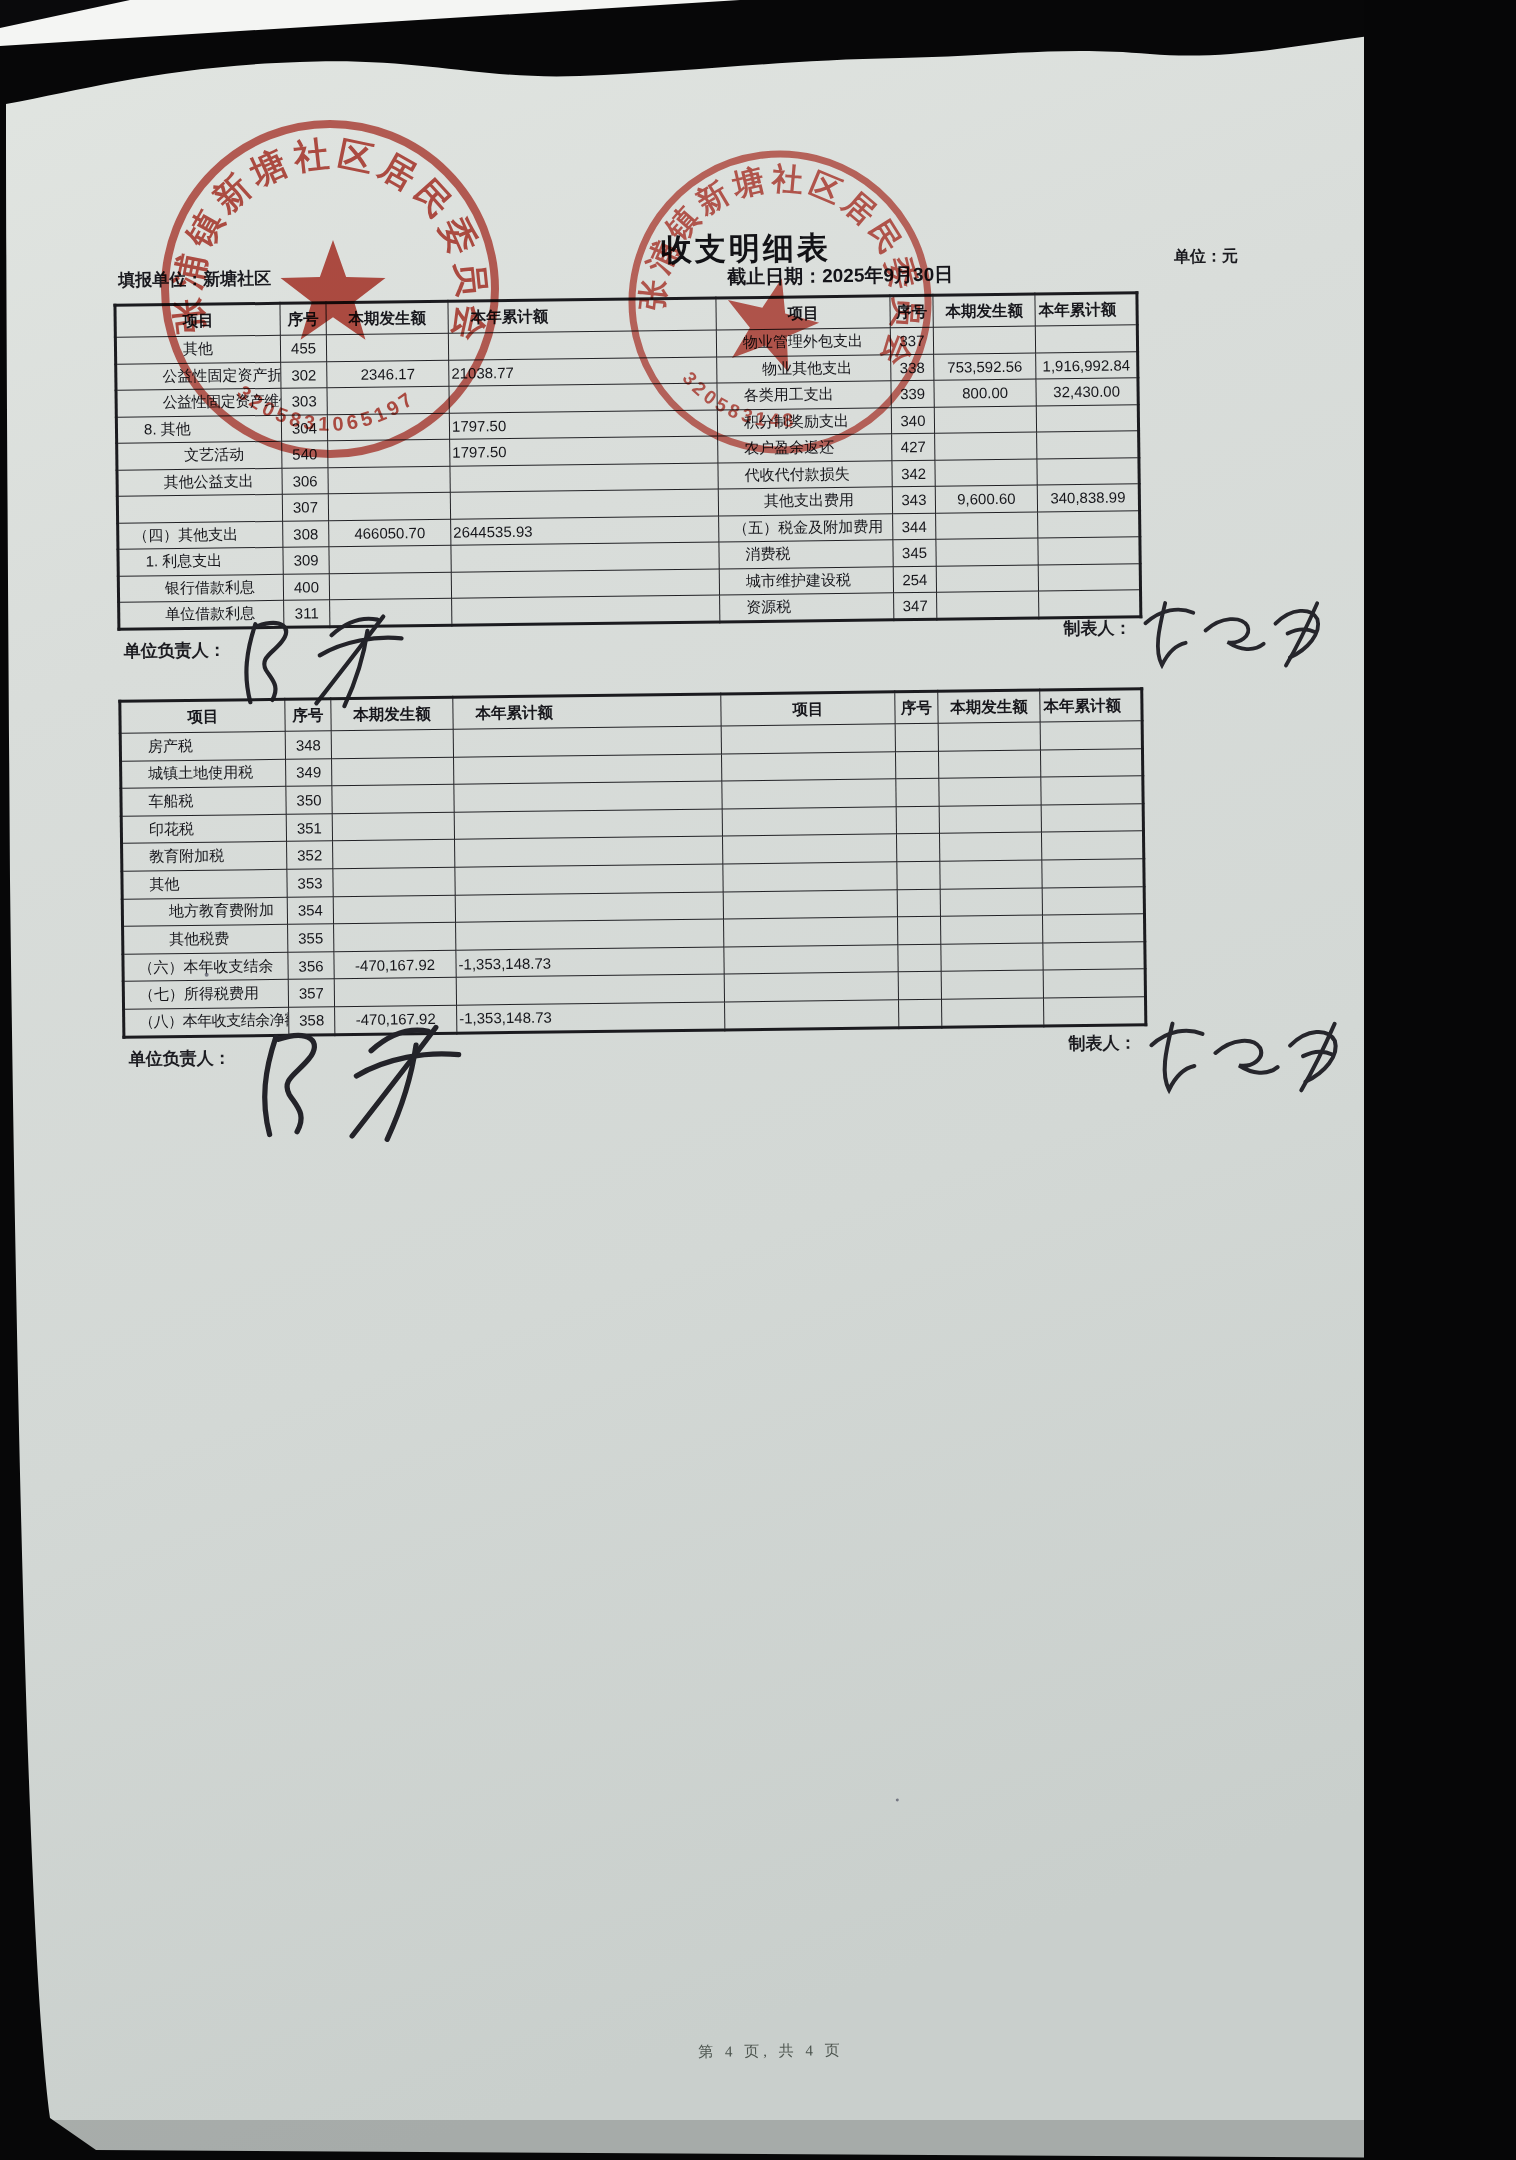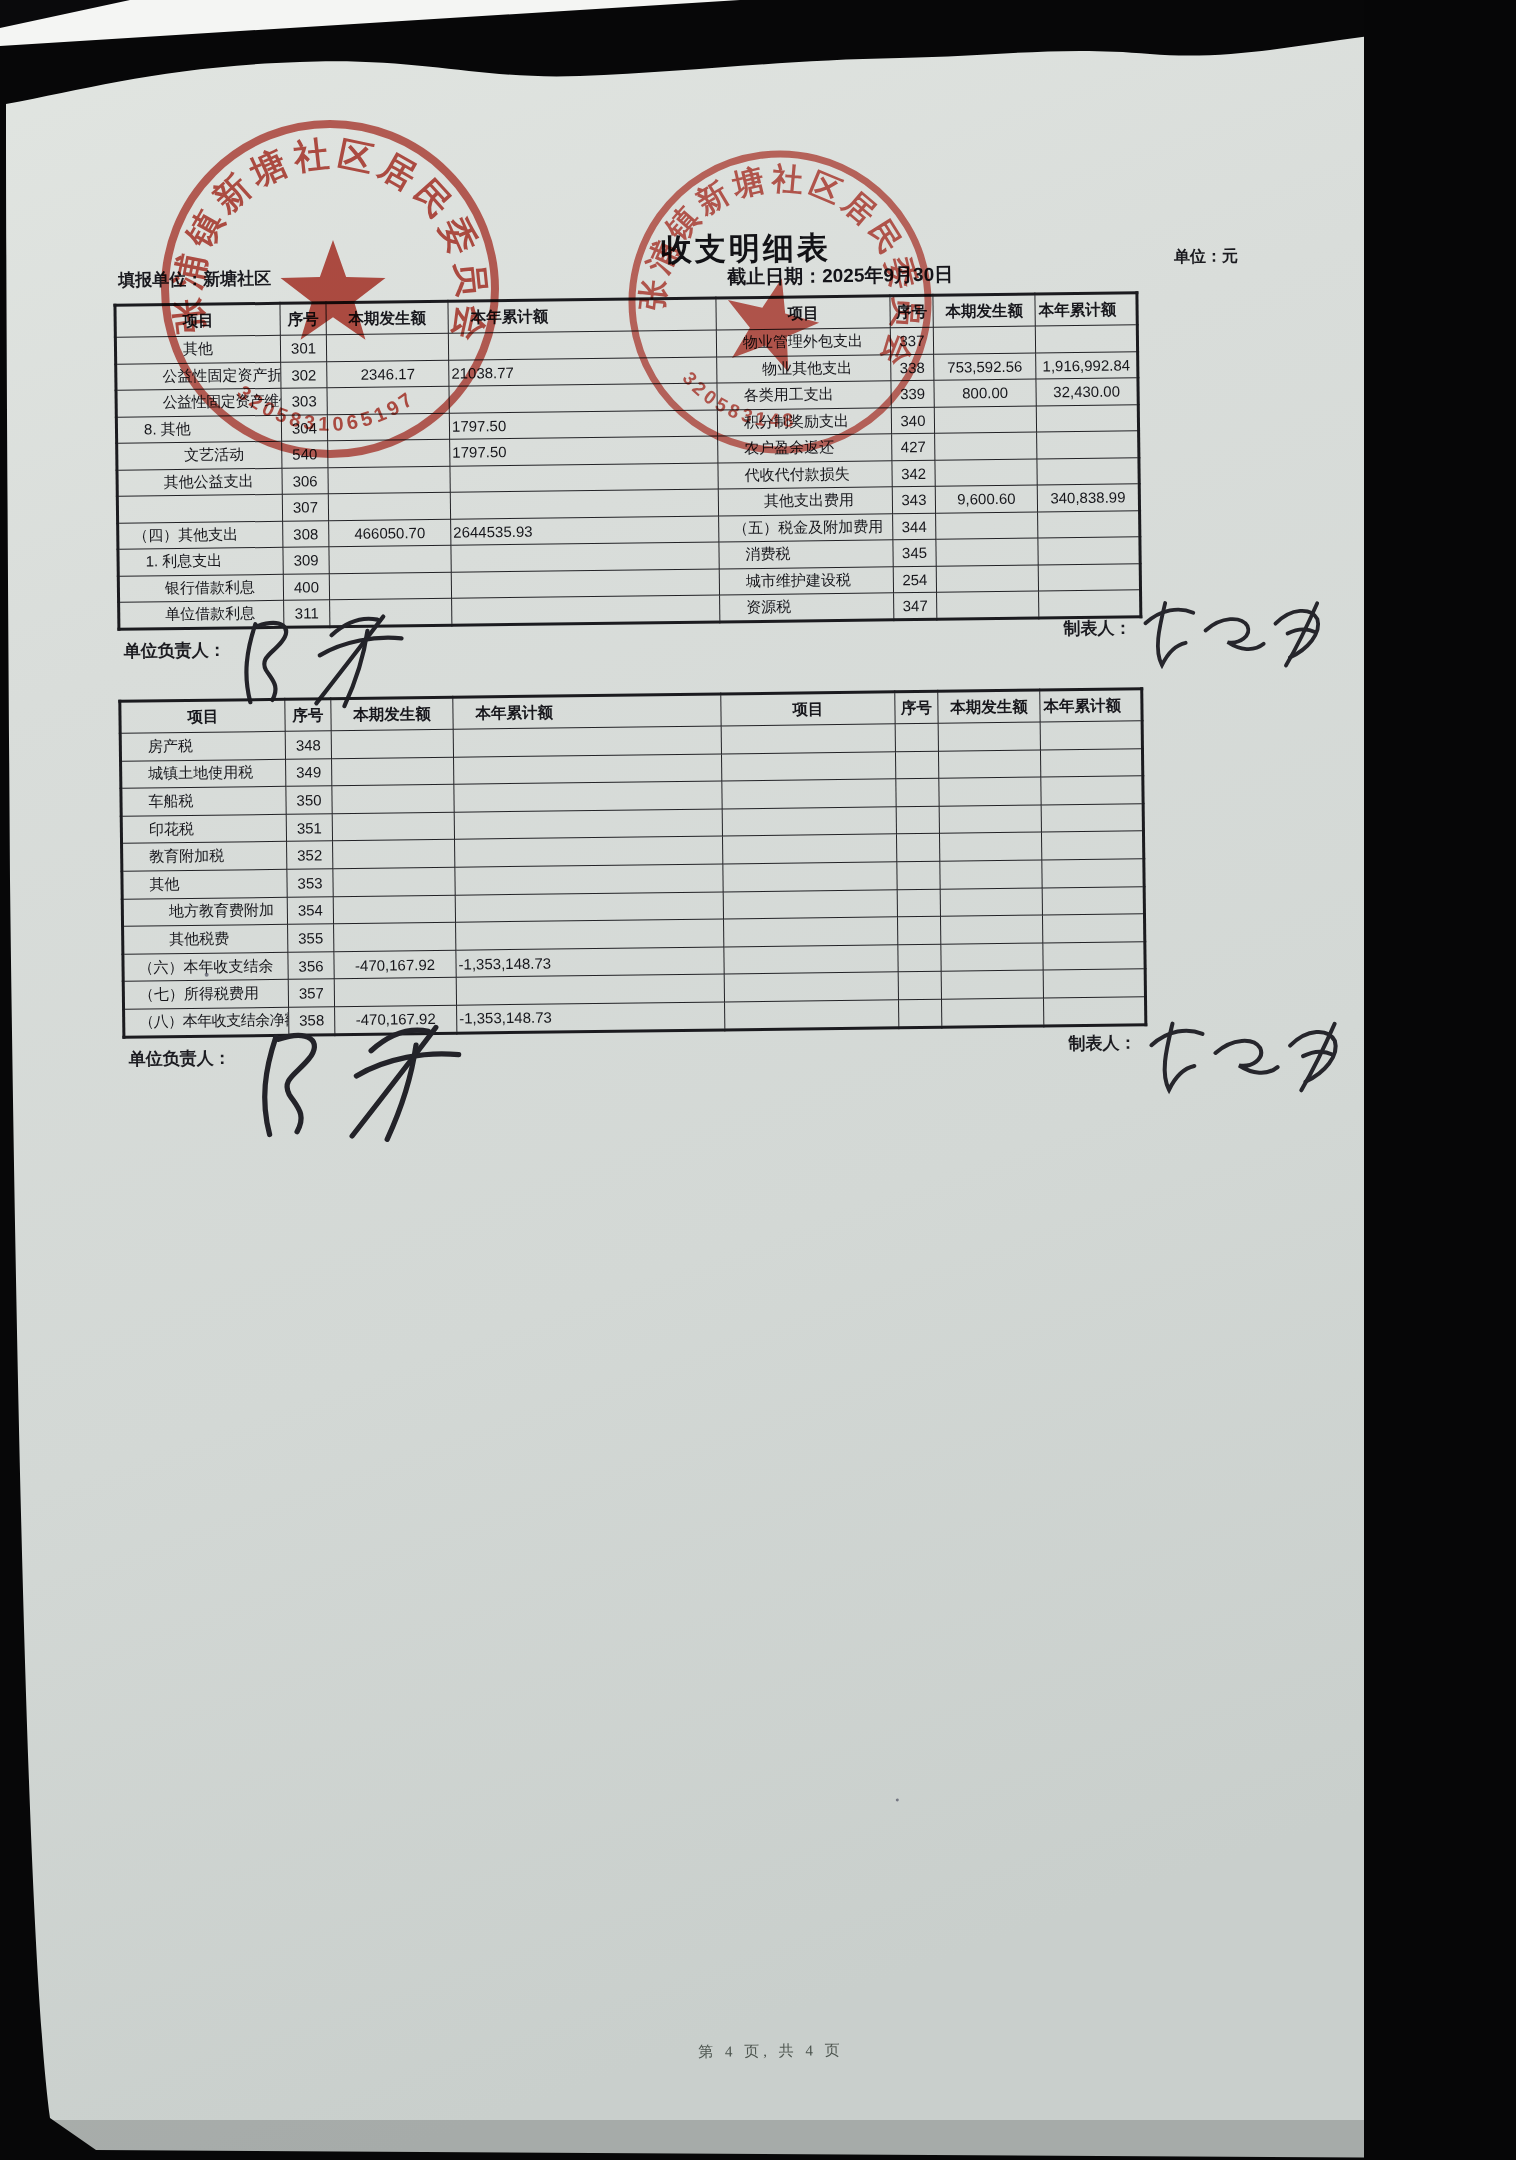--- a/index.html
+++ b/index.html
@@ -132,21 +132,21 @@
           <th class="h-cum1">本年累计额</th>
           <th>项目</th>
           <th>序号</th>
           <th>本期发生额</th>
           <th class="h-cum2">本年累计额</th>
         </tr>
       </thead>
       <tbody>
           <tr>
             <td class="c-label" style="padding-left: 66px;">其他</td>
-            <td class="c-num">301</td>
+            <td class="c-num">455</td>
             <td class="c-num"></td>
             <td class="c-cum"></td>
             <td class="c-label" style="padding-left: 26px;">物业管理外包支出</td>
             <td class="c-num">337</td>
             <td class="c-num"></td>
             <td class="c-num"></td>
           </tr>
           <tr>
             <td class="c-label" style="padding-left: 45px;">公益性固定资产折旧</td>
             <td class="c-num">302</td>

